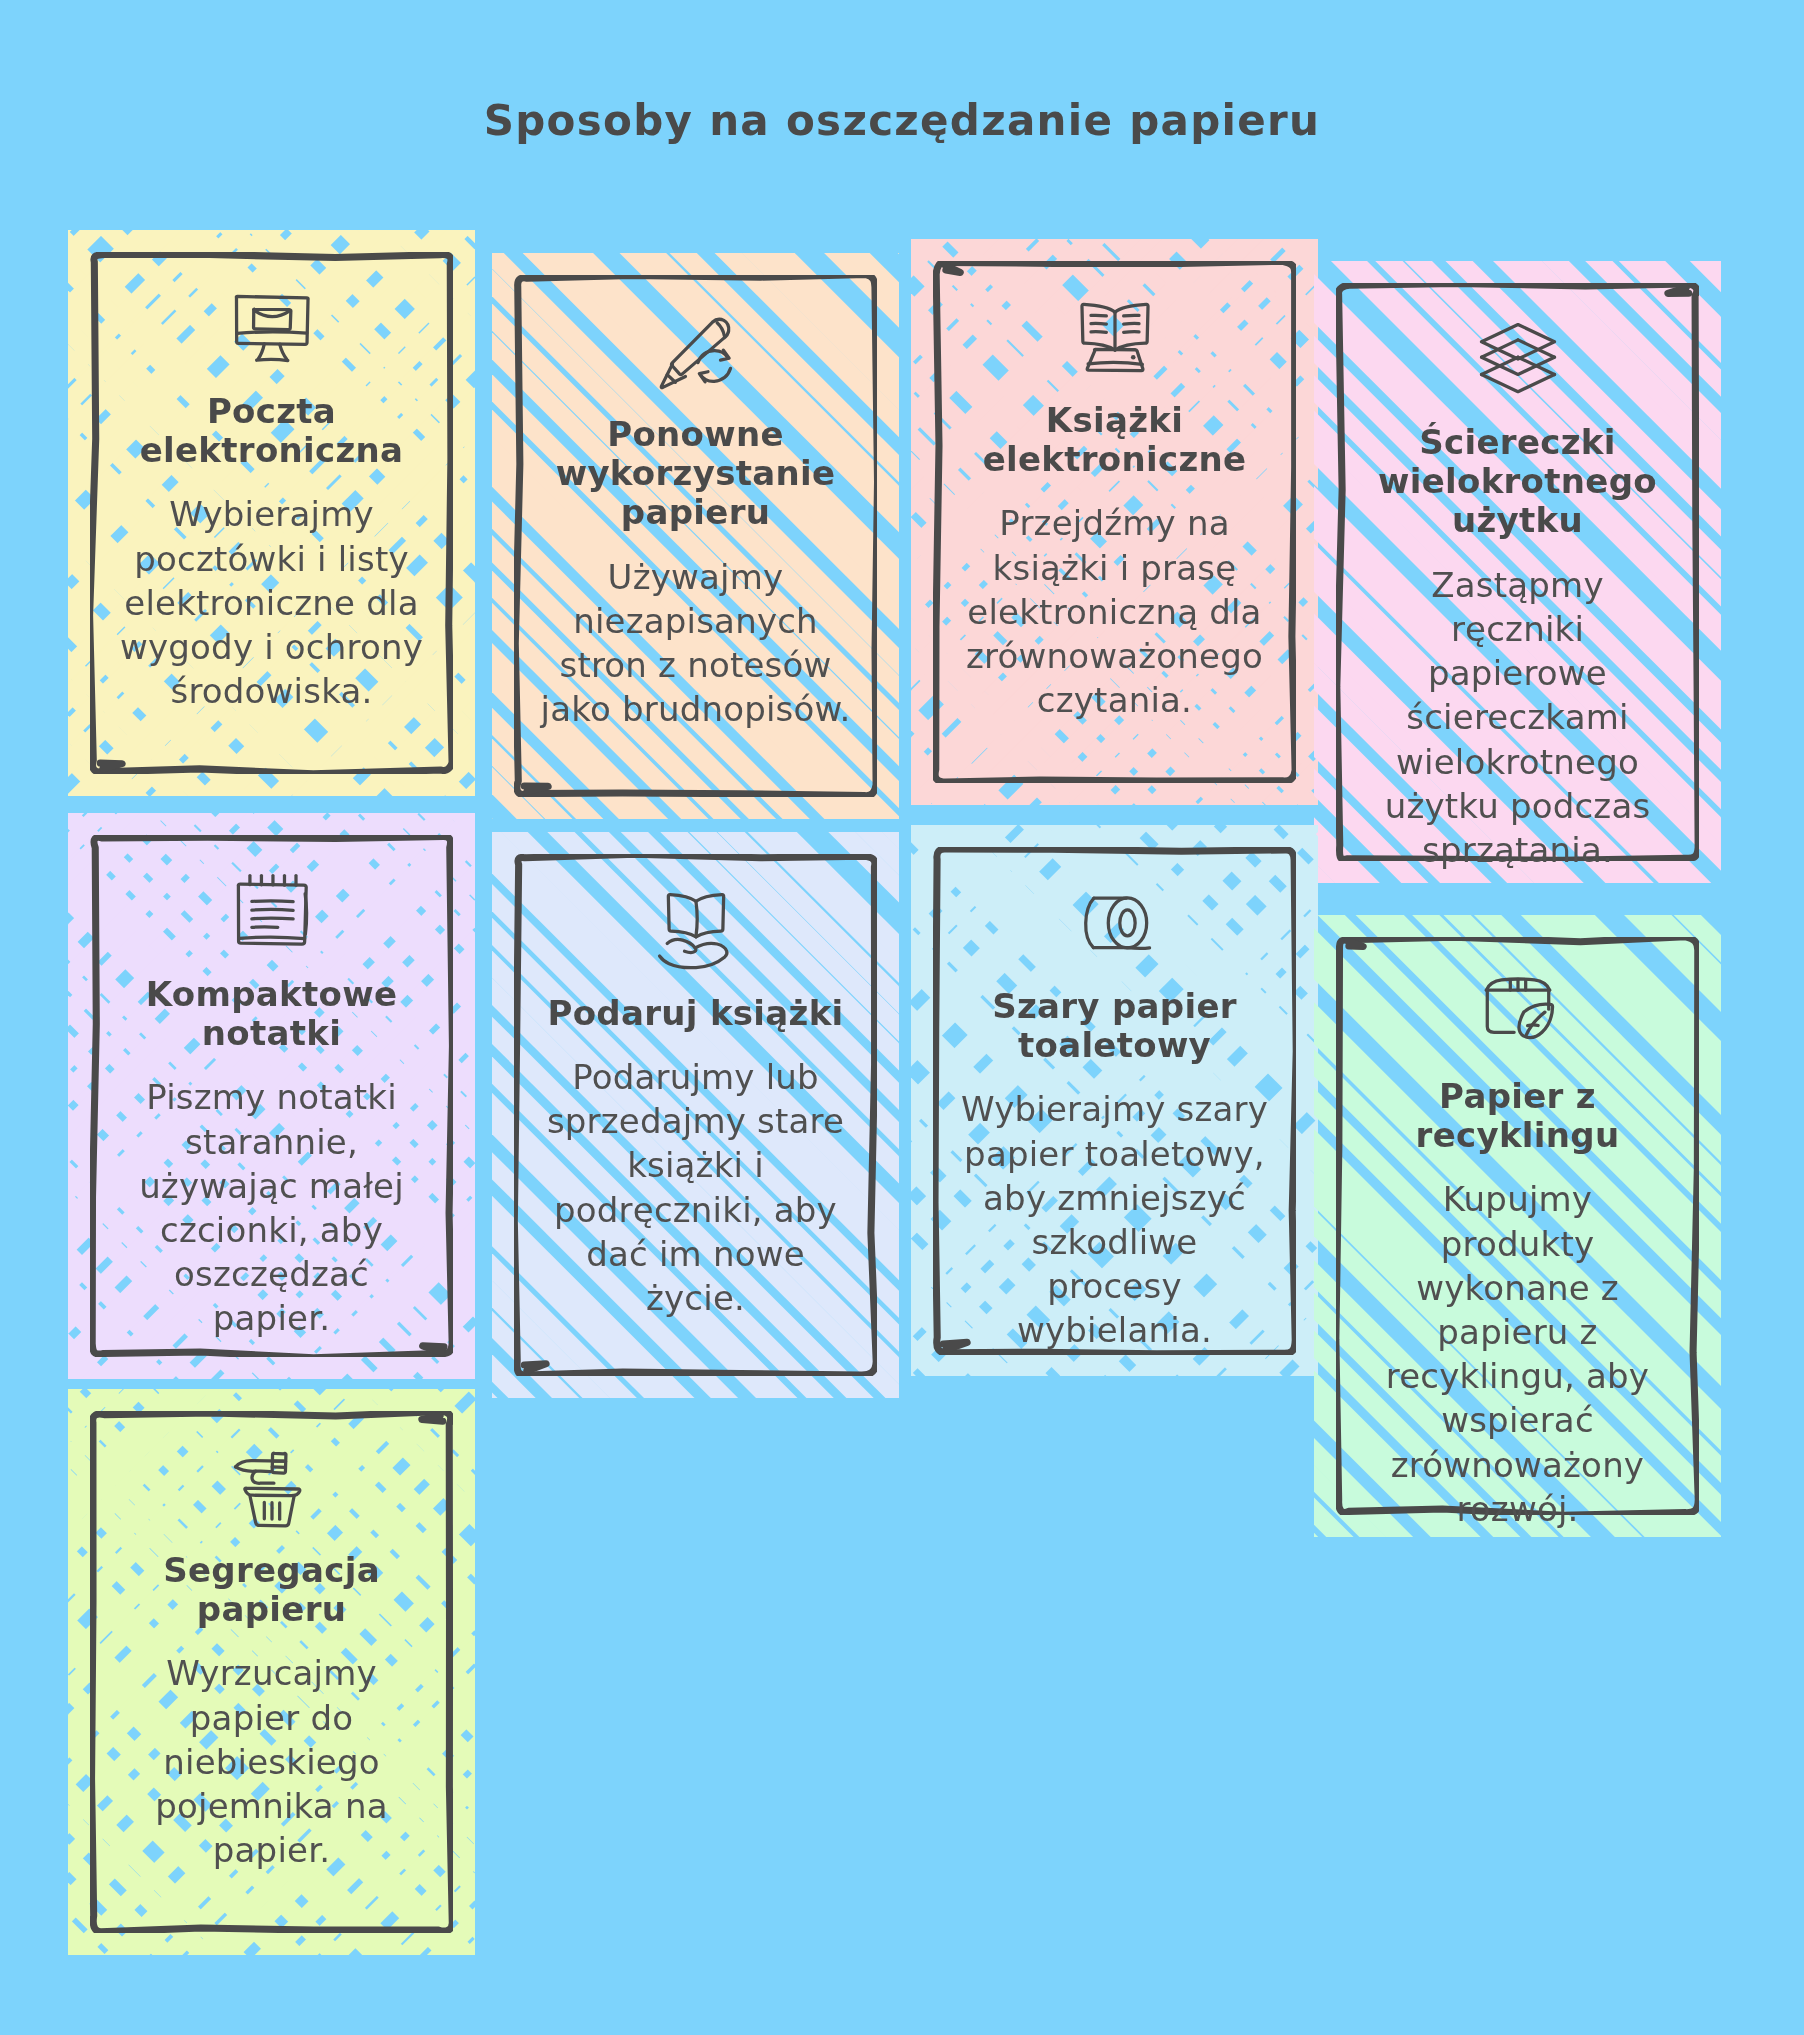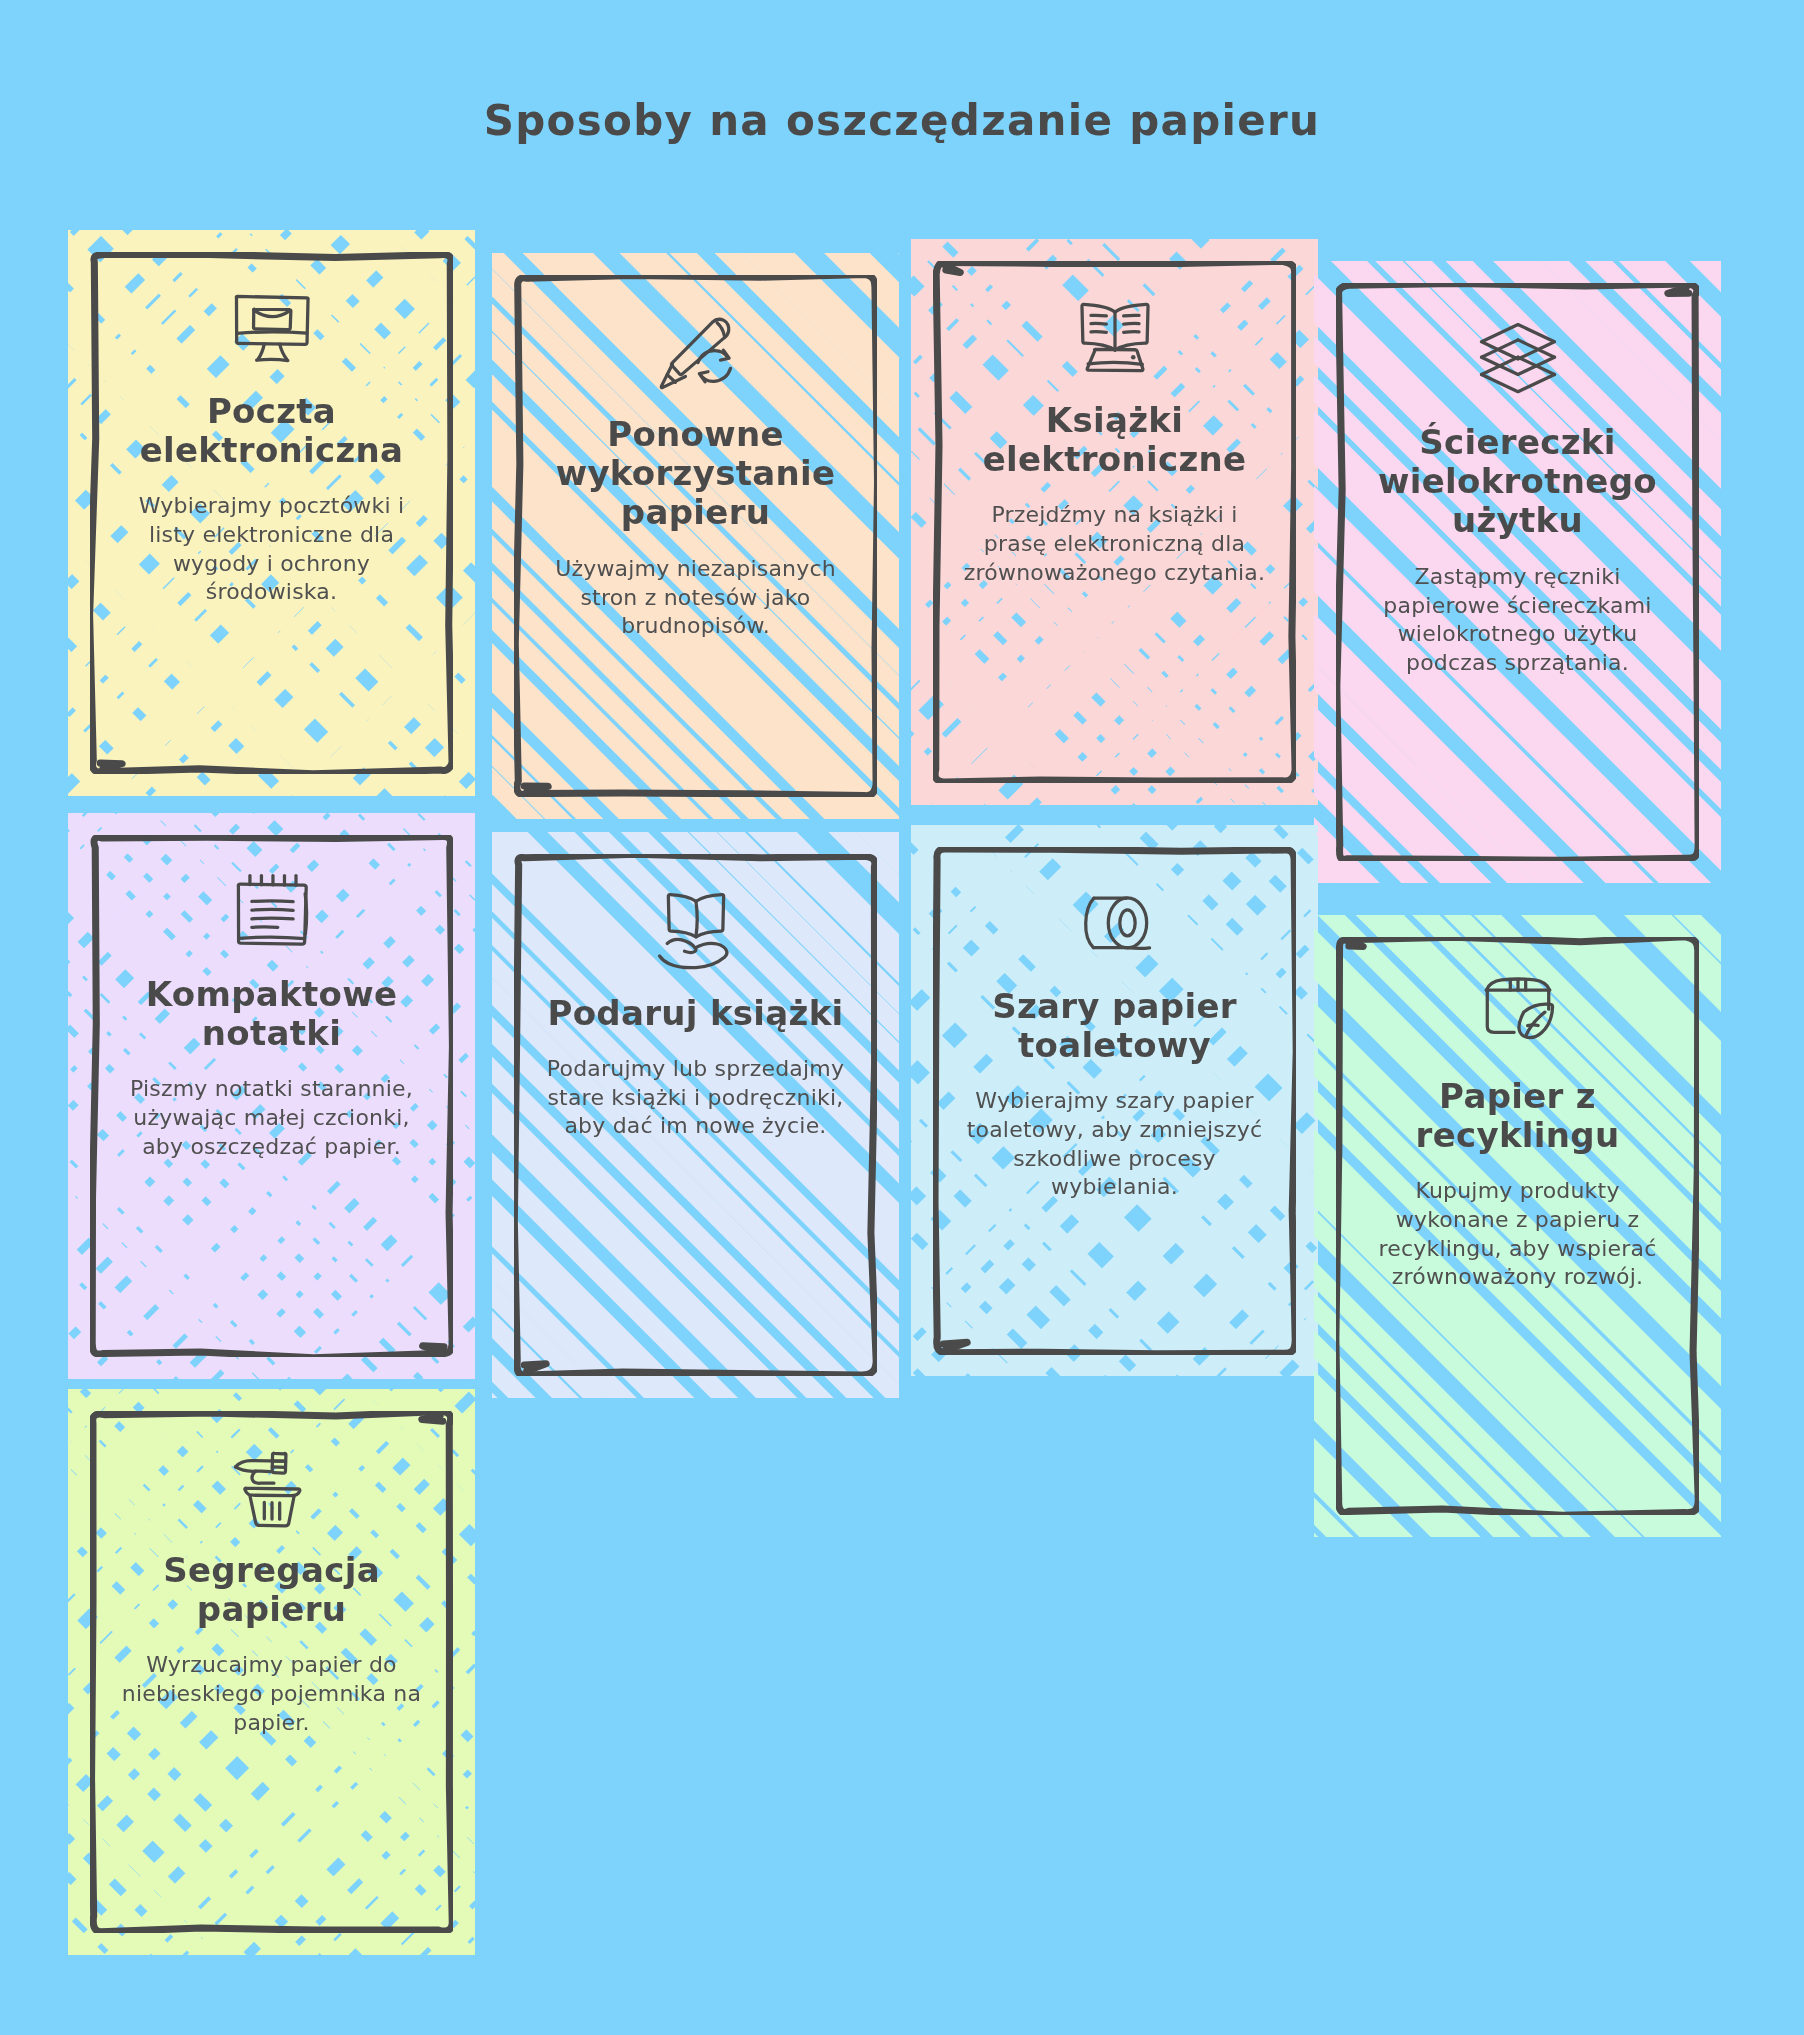--- a/index.html
+++ b/index.html
@@ -79,21 +79,21 @@
     font-size: 34px;
     line-height: 1.16;
     color: #4a4a4a;
     text-align: center;
     margin-bottom: 22px;
     letter-spacing: 0.3px;
   }
   .card-desc {
     font-family: "DejaVu Sans", sans-serif;
     font-weight: normal;
-    font-size: 22px;
+    font-size: 34px;
     line-height: 1.3;
     color: #505050;
     text-align: center;
     letter-spacing: 0.2px;
   }
 </style>
 </head>
 <body>
 
 <div id="stage">

